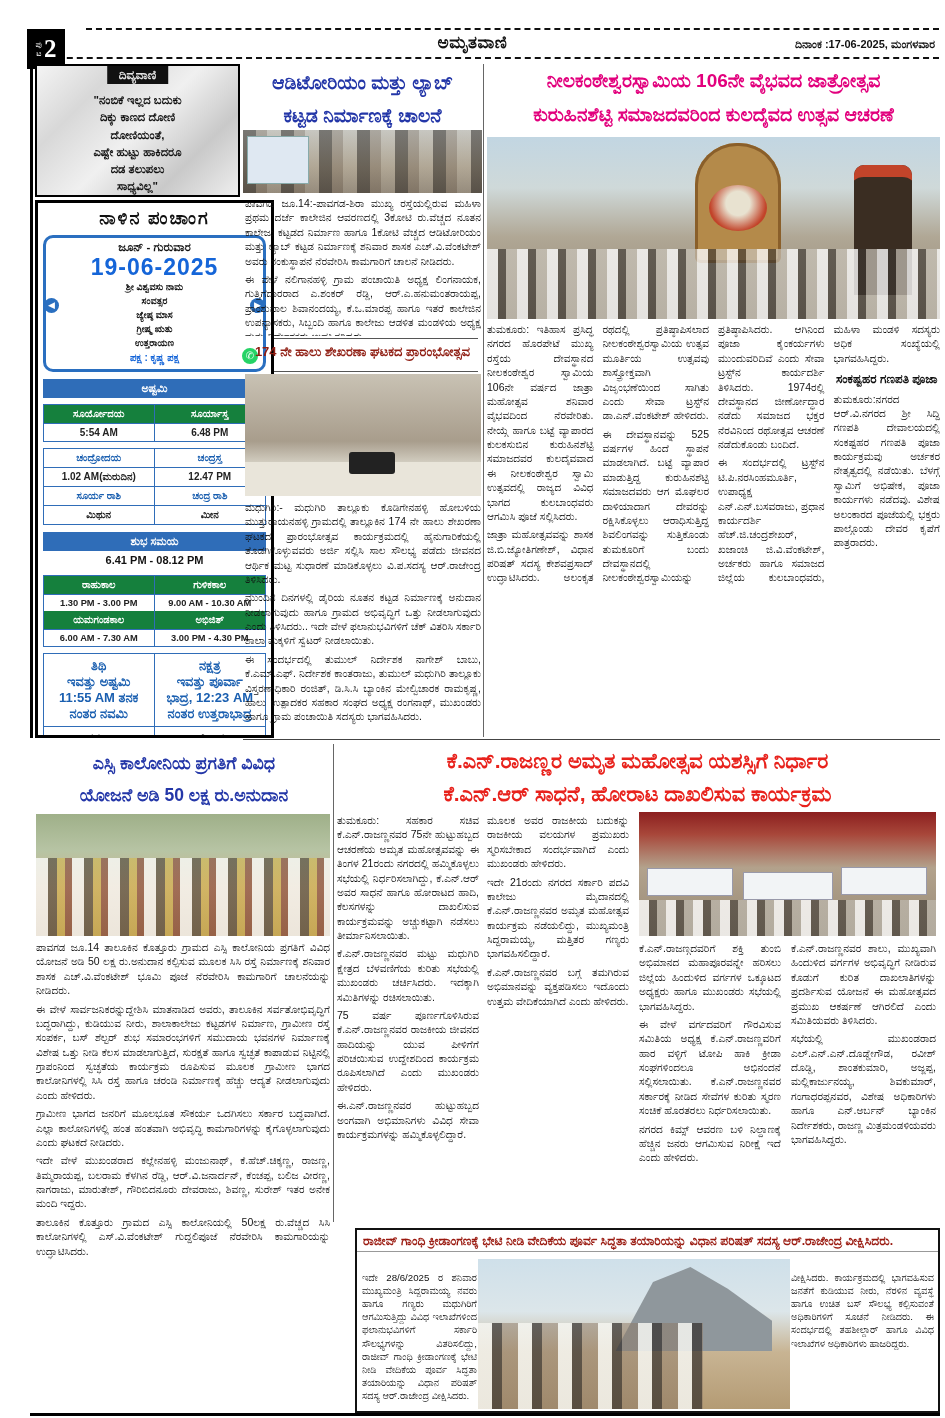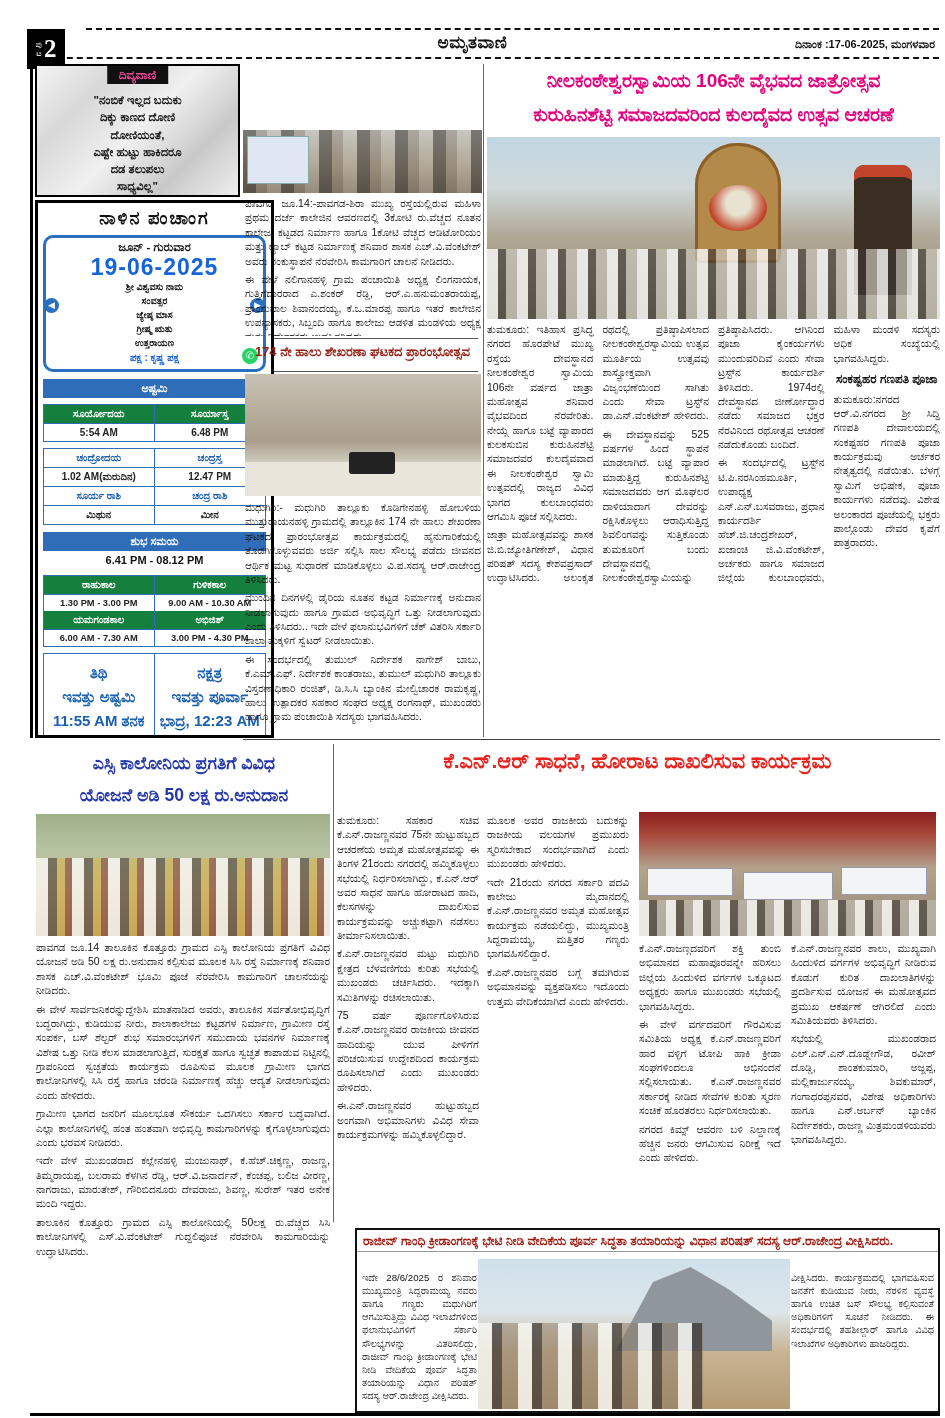--- a/index.html
+++ b/index.html
@@ -20,21 +20,21 @@
   .vrule1{position:absolute;left:483px;top:64px;height:673px;border-left:1px solid #666;}
   .vrule2{position:absolute;left:333px;top:744px;height:478px;border-left:1px solid #666;}
   .hrule-mid{position:absolute;left:243px;top:739px;width:697px;border-top:1px solid #444;}
   .hrule-a1{position:absolute;left:246px;top:338px;width:232px;border-top:1px solid #555;}
   .hrule-a1b{position:absolute;left:246px;top:371px;width:232px;border-top:1px solid #555;}
   .hrule-bottom{position:absolute;left:30px;top:1413px;width:910px;border-top:3px solid #000;}
   
   .quote-box{position:absolute;left:35px;top:64px;width:205px;height:133px;border:2px solid #000;
              box-sizing:border-box;
              background:linear-gradient(135deg,#f4f4f4 0%,#d8d8d8 25%,#f0f0f0 50%,#c9c9c9 75%,#eee 100%);}
-  .quote-title{position:absolute;top:0;left:50%;transform:translateX(-50%);background:#111;color:#ec4899;
+  .quote-title{position:absolute;top:0;left:50%;transform:translateX(-50%);background:#111;color:#e5e5e5;
                font-weight:bold;font-size:12px;padding:2px 12px;}
   .quote-text{margin-top:26px;text-align:center;font-weight:bold;font-size:11.5px;line-height:1.5;}
   .quote-text span{display:block;}
   .panchanga{position:absolute;left:35px;top:200px;width:239px;height:538px;border:3px solid #000;
              box-sizing:border-box;background:#fff;padding:2px 5px;overflow:hidden;}
   .pan-title{text-align:center;font-size:18px;font-weight:bold;letter-spacing:2px;margin:3px 0 6px;
              font-family:"Liberation Serif",serif;}
   .date-card{position:relative;border:3px solid #2a6fc0;border-radius:10px;padding:3px 16px 5px;
              text-align:center;}
   .dc-day{font-weight:bold;font-size:11.5px;}
@@ -48,21 +48,21 @@
   .wa-icon{position:absolute;right:5px;bottom:5px;width:16px;height:16px;border-radius:50%;
            background:#25d366;color:#fff;font-size:10px;line-height:16px;text-align:center;}
   .band{background:#2f6db8;color:#fff;font-weight:bold;text-align:center;font-size:11px;
         padding:3px 0;margin-top:7px;border-radius:0;}
   .g2{display:grid;grid-template-columns:1fr 1fr;border:1.5px solid #2f6db8;margin-top:6px;}
   .g2>div{padding:3px 2px;text-align:center;font-size:10px;font-weight:bold;box-sizing:border-box;}
   .g2>div:nth-child(odd){border-right:1.5px solid #2f6db8;}
   .hcell{background:#15803d;color:#fff;}
   .bcell{color:#1a5fb0;}
   .vcell{color:#222;border-top:1.5px solid #2f6db8;}
-  .mini .cl{display:block;font-size:15px;margin-top:6px;}
+  .mini .cl{display:block;font-size:13px;}
   .mini>div{padding:4px 2px;}
   
   .hl{position:absolute;font-weight:bold;text-align:center;}
   .hl span{display:block;}
   .h-a1{left:243px;top:66px;width:239px;font-size:19px;line-height:1.75;color:#2437a8;}
   .h-a2{left:487px;top:64px;width:453px;font-size:19px;line-height:1.8;color:#e2007d;}
   .h-174{left:243px;top:344px;width:239px;font-size:13px;color:#8f1d12;}
   .h-a3{left:38px;top:748px;width:292px;font-size:17.5px;line-height:1.8;color:#2437a8;}
   .h-a4{left:337px;top:745px;width:601px;font-size:21px;line-height:1.55;color:#e8221c;}
   
@@ -233,20 +233,24 @@
         </div>
       <div class="bcell vcell">
           <span class="cl">ಯೋಗ</span>
           <span class="cl">ಇವತ್ತು</span>
           <span class="cl">ಆಯುಷ್ಮಾನ್</span>
         </div>
     </div>
 
   </div>
 
+  <div class="hl h-a1">
+      <span>ಆಡಿಟೋರಿಯಂ ಮತ್ತು ಲ್ಯಾಬ್</span>
+      <span>ಕಟ್ಟಡ ನಿರ್ಮಾಣಕ್ಕೆ ಚಾಲನೆ</span>
+    </div>
   <div class="photo ph1">
     <div class="banner"></div>
   </div>
   <div class="a1-body btxt">
       <p>ಪಾವಗಡ ಜೂ.14:-ಪಾವಗಡ-ಶಿರಾ ಮುಖ್ಯ ರಸ್ತೆಯಲ್ಲಿರುವ ಮಹಿಳಾ ಪ್ರಥಮ ದರ್ಜೆ ಕಾಲೇಜಿನ ಆವರಣದಲ್ಲಿ 3ಕೋಟಿ ರು.ವೆಚ್ಚದ ನೂತನ ಕಾಲೇಜು ಕಟ್ಟಡದ ನಿರ್ಮಾಣ ಹಾಗೂ 1ಕೋಟಿ ವೆಚ್ಚದ ಆಡಿಟೋರಿಯಂ ಮತ್ತು ಲ್ಯಾಬ್ ಕಟ್ಟಡ ನಿರ್ಮಾಣಕ್ಕೆ ಶನಿವಾರ ಶಾಸಕ ಎಚ್.ವಿ.ವೆಂಕಟೇಶ್ ಅವರು ಶಂಕುಸ್ಥಾಪನೆ ನೆರವೇರಿಸಿ ಕಾಮಗಾರಿಗೆ ಚಾಲನೆ ನೀಡಿದರು.</p>
       <p>ಈ ವೇಳೆ ನಲಿಗಾನಹಳ್ಳಿ ಗ್ರಾಮ ಪಂಚಾಯಿತಿ ಅಧ್ಯಕ್ಷ ಲಿಂಗನಾಯಕ, ಗುತ್ತಿಗೆದಾರರಾದ ಎ.ಶಂಕರ್ ರೆಡ್ಡಿ, ಆರ್.ಎ.ಹನುಮಂತರಾಯಪ್ಪ, ಪ್ರಾಂಶುಪಾಲ ಶಿವಾನಂದಯ್ಯ, ಕೆ.ಒ.ಮಾರಪ್ಪ ಹಾಗೂ ಇತರೆ ಕಾಲೇಜಿನ ಉಪನ್ಯಾಸಕರು, ಸಿಬ್ಬಂದಿ ಹಾಗೂ ಕಾಲೇಜು ಆಡಳಿತ ಮಂಡಳಿಯ ಅಧ್ಯಕ್ಷ ಮತ್ತು ನಿರ್ದೇಶಕರು ಉಪಸ್ಥಿತರಿದ್ದರು.</p>
     </div>
 
   <div class="hl h-174">174 ನೇ ಹಾಲು ಶೇಖರಣಾ ಘಟಕದ ಪ್ರಾರಂಭೋತ್ಸವ</div>
   <div class="photo ph2">
@@ -285,26 +289,27 @@
   <div class="hl h-a3">
       <span>ಎಸ್ಸಿ ಕಾಲೋನಿಯ ಪ್ರಗತಿಗೆ ವಿವಿಧ</span>
       <span>ಯೋಜನೆ ಅಡಿ 50 ಲಕ್ಷ ರು.ಅನುದಾನ</span>
     </div>
   <div class="photo ph4">
     <div class="crowd"></div>
   </div>
   <div class="a3-body btxt">
       <p>ಪಾವಗಡ ಜೂ.14 ತಾಲೂಕಿನ ಕೊತ್ತೂರು ಗ್ರಾಮದ ಎಸ್ಸಿ ಕಾಲೋನಿಯ ಪ್ರಗತಿಗೆ ವಿವಿಧ ಯೋಜನೆ ಅಡಿ 50 ಲಕ್ಷ ರು.ಅನುದಾನ ಕಲ್ಪಿಸುವ ಮೂಲಕ ಸಿಸಿ ರಸ್ತೆ ನಿರ್ಮಾಣಕ್ಕೆ ಶನಿವಾರ ಶಾಸಕ ಎಚ್.ವಿ.ವೆಂಕಟೇಶ್ ಭೂಮಿ ಪೂಜೆ ನೆರವೇರಿಸಿ ಕಾಮಗಾರಿಗೆ ಚಾಲನೆಯನ್ನು ನೀಡಿದರು.</p>
       <p>ಈ ವೇಳೆ ಸಾರ್ವಜನಿಕರನ್ನುದ್ದೇಶಿಸಿ ಮಾತನಾಡಿದ ಅವರು, ತಾಲೂಕಿನ ಸರ್ವತೋಭಿವೃದ್ಧಿಗೆ ಬದ್ಧರಾಗಿದ್ದು, ಕುಡಿಯುವ ನೀರು, ಶಾಲಾಕಾಲೇಜು ಕಟ್ಟಡಗಳ ನಿರ್ಮಾಣ, ಗ್ರಾಮೀಣ ರಸ್ತೆ ಸಂಪರ್ಕ, ಬಸ್ ಶೆಲ್ಟರ್ ಶುಭ ಸಮಾರಂಭಗಳಿಗೆ ಸಮುದಾಯ ಭವನಗಳ ನಿರ್ಮಾಣಕ್ಕೆ ವಿಶೇಷ ಒತ್ತು ನೀಡಿ ಕೆಲಸ ಮಾಡಲಾಗುತ್ತಿದೆ, ಸುರಕ್ಷತೆ ಹಾಗೂ ಸ್ವಚ್ಛತೆ ಕಾಪಾಡುವ ನಿಟ್ಟಿನಲ್ಲಿ ಗ್ರಾಪಂನಿಂದ ಸ್ವಚ್ಛತೆಯ ಕಾರ್ಯಕ್ರಮ ರೂಪಿಸುವ ಮೂಲಕ ಗ್ರಾಮೀಣ ಭಾಗದ ಕಾಲೋನಿಗಳಲ್ಲಿ ಸಿಸಿ ರಸ್ತೆ ಹಾಗೂ ಚರಂಡಿ ನಿರ್ಮಾಣಕ್ಕೆ ಹೆಚ್ಚು ಆದ್ಯತೆ ನೀಡಲಾಗುವುದು ಎಂದು ಹೇಳಿದರು.</p>
-      <p>ಗ್ರಾಮೀಣ ಭಾಗದ ಜನರಿಗೆ ಮೂಲಭೂತ ಸೌಕರ್ಯ ಒದಗಿಸಲು ಸರ್ಕಾರ ಬದ್ಧವಾಗಿದೆ. ಎಲ್ಲಾ ಕಾಲೋನಿಗಳಲ್ಲಿ ಹಂತ ಹಂತವಾಗಿ ಅಭಿವೃದ್ಧಿ ಕಾಮಗಾರಿಗಳನ್ನು ಕೈಗೊಳ್ಳಲಾಗುವುದು ಎಂದು ಭರವಸೆ ನೀಡಿದರು.</p>
+      <p>ಗ್ರಾಮೀಣ ಭಾಗದ ಜನರಿಗೆ ಮೂಲಭೂತ ಸೌಕರ್ಯ ಒದಗಿಸಲು ಸರ್ಕಾರ ಬದ್ಧವಾಗಿದೆ. ಎಲ್ಲಾ ಕಾಲೋನಿಗಳಲ್ಲಿ ಹಂತ ಹಂತವಾಗಿ ಅಭಿವೃದ್ಧಿ ಕಾಮಗಾರಿಗಳನ್ನು ಕೈಗೊಳ್ಳಲಾಗುವುದು ಎಂದು ಘಟಕದೆ ನೀಡಿದರು.</p>
       <p>ಇದೇ ವೇಳೆ ಮುಖಂಡರಾದ ಕಲ್ಲೇನಹಳ್ಳಿ ಮಂಜುನಾಥ್, ಕೆ.ಹೆಚ್.ಚಿಕ್ಕಣ್ಣ, ರಾಜಣ್ಣ, ತಿಮ್ಮರಾಯಪ್ಪ, ಬಲರಾಮ ಕೆಳಗಿನ ರೆಡ್ಡಿ, ಆರ್.ವಿ.ಜನಾರ್ದನ್, ಕೆಂಚಪ್ಪ, ಬಲಿಜ ವೀರಣ್ಣ, ನಾಗರಾಜು, ಮಾರುತೇಶ್, ಗೌರಿಬಿದನೂರು ದೇವರಾಜು, ಶಿವಣ್ಣ, ಸುರೇಶ್ ಇತರ ಅನೇಕ ಮಂದಿ ಇದ್ದರು.</p>
       <p>ತಾಲೂಕಿನ ಕೊತ್ತೂರು ಗ್ರಾಮದ ಎಸ್ಸಿ ಕಾಲೋನಿಯಲ್ಲಿ 50ಲಕ್ಷ ರು.ವೆಚ್ಚದ ಸಿಸಿ ಕಾಲೋನಿಗಳಲ್ಲಿ ಎಸ್.ವಿ.ವೆಂಕಟೇಶ್ ಗುದ್ದಲಿಪೂಜೆ ನೆರವೇರಿಸಿ ಕಾಮಗಾರಿಯನ್ನು ಉದ್ಘಾಟಿಸಿದರು.</p>
     </div>
 
   <div class="hl h-a4">
+      <span>ಕೆ.ಎನ್.ರಾಜಣ್ಣರ ಅಮೃತ ಮಹೋತ್ಸವ ಯಶಸ್ಸಿಗೆ ನಿರ್ಧಾರ</span>
       <span>ಕೆ.ಎನ್.ಆರ್ ಸಾಧನೆ, ಹೋರಾಟ ದಾಖಲಿಸುವ ಕಾರ್ಯಕ್ರಮ</span>
     </div>
   <div class="photo ph5">
     <div class="bnr b1"></div>
     <div class="bnr b2"></div>
     <div class="bnr b3"></div>
     <div class="crowd"></div>
   </div>
   <div class="a4-col a4-c1 btxt">
       <p>ತುಮಕೂರು: ಸಹಕಾರ ಸಚಿವ ಕೆ.ಎನ್.ರಾಜಣ್ಣನವರ 75ನೇ ಹುಟ್ಟುಹಬ್ಬದ ಆಚರಣೆಯ ಅಮೃತ ಮಹೋತ್ಸವವನ್ನು ಈ ತಿಂಗಳ 21ರಂದು ನಗರದಲ್ಲಿ ಹಮ್ಮಿಕೊಳ್ಳಲು ಸಭೆಯಲ್ಲಿ ನಿರ್ಧರಿಸಲಾಗಿದ್ದು, ಕೆ.ಎನ್.ಆರ್ ಅವರ ಸಾಧನೆ ಹಾಗೂ ಹೋರಾಟದ ಹಾದಿ, ಕೆಲಸಗಳನ್ನು ದಾಖಲಿಸುವ ಕಾರ್ಯಕ್ರಮವನ್ನು ಅಚ್ಚುಕಟ್ಟಾಗಿ ನಡೆಸಲು ತೀರ್ಮಾನಿಸಲಾಯಿತು.</p>

